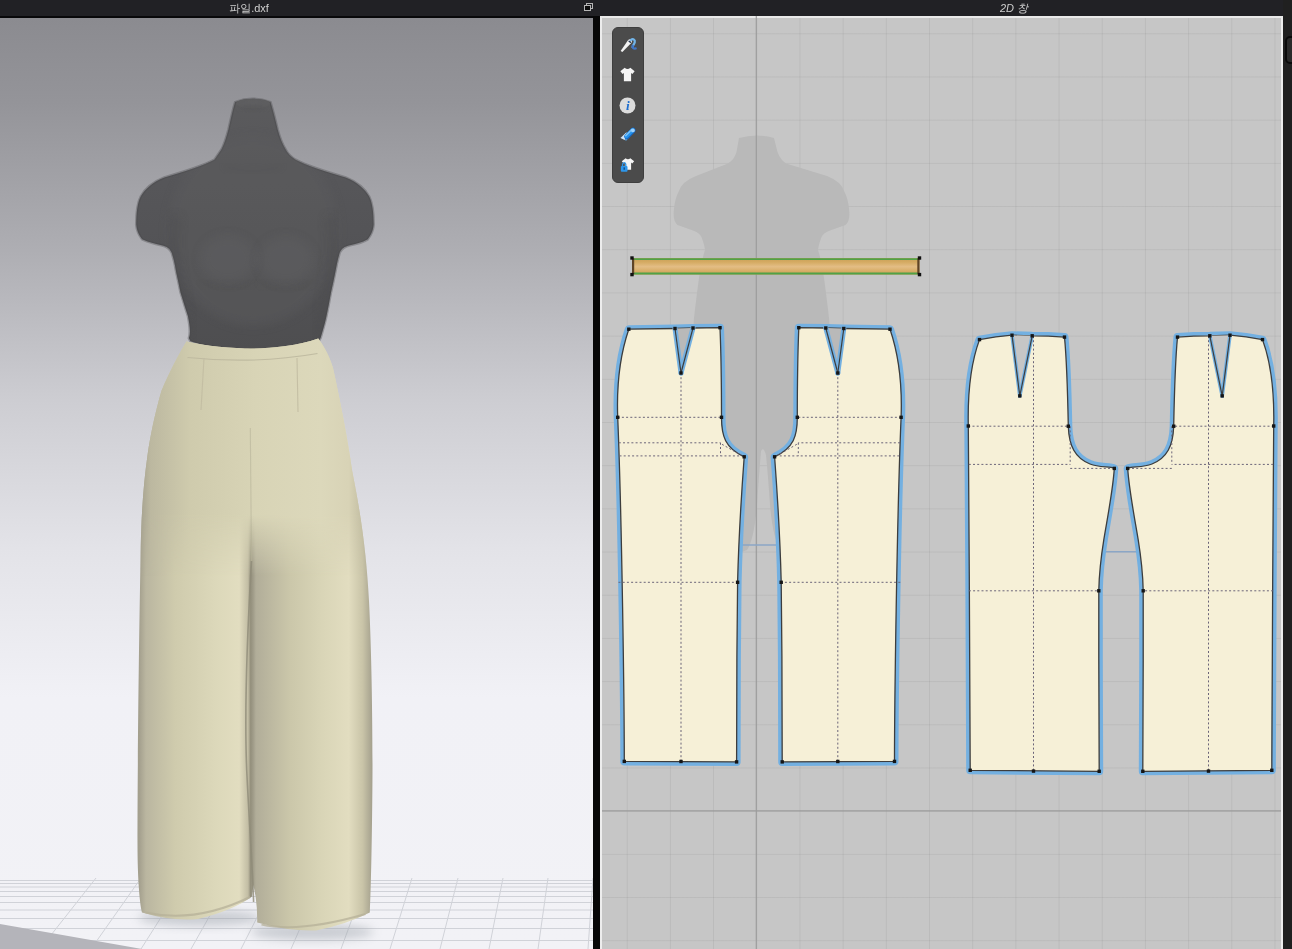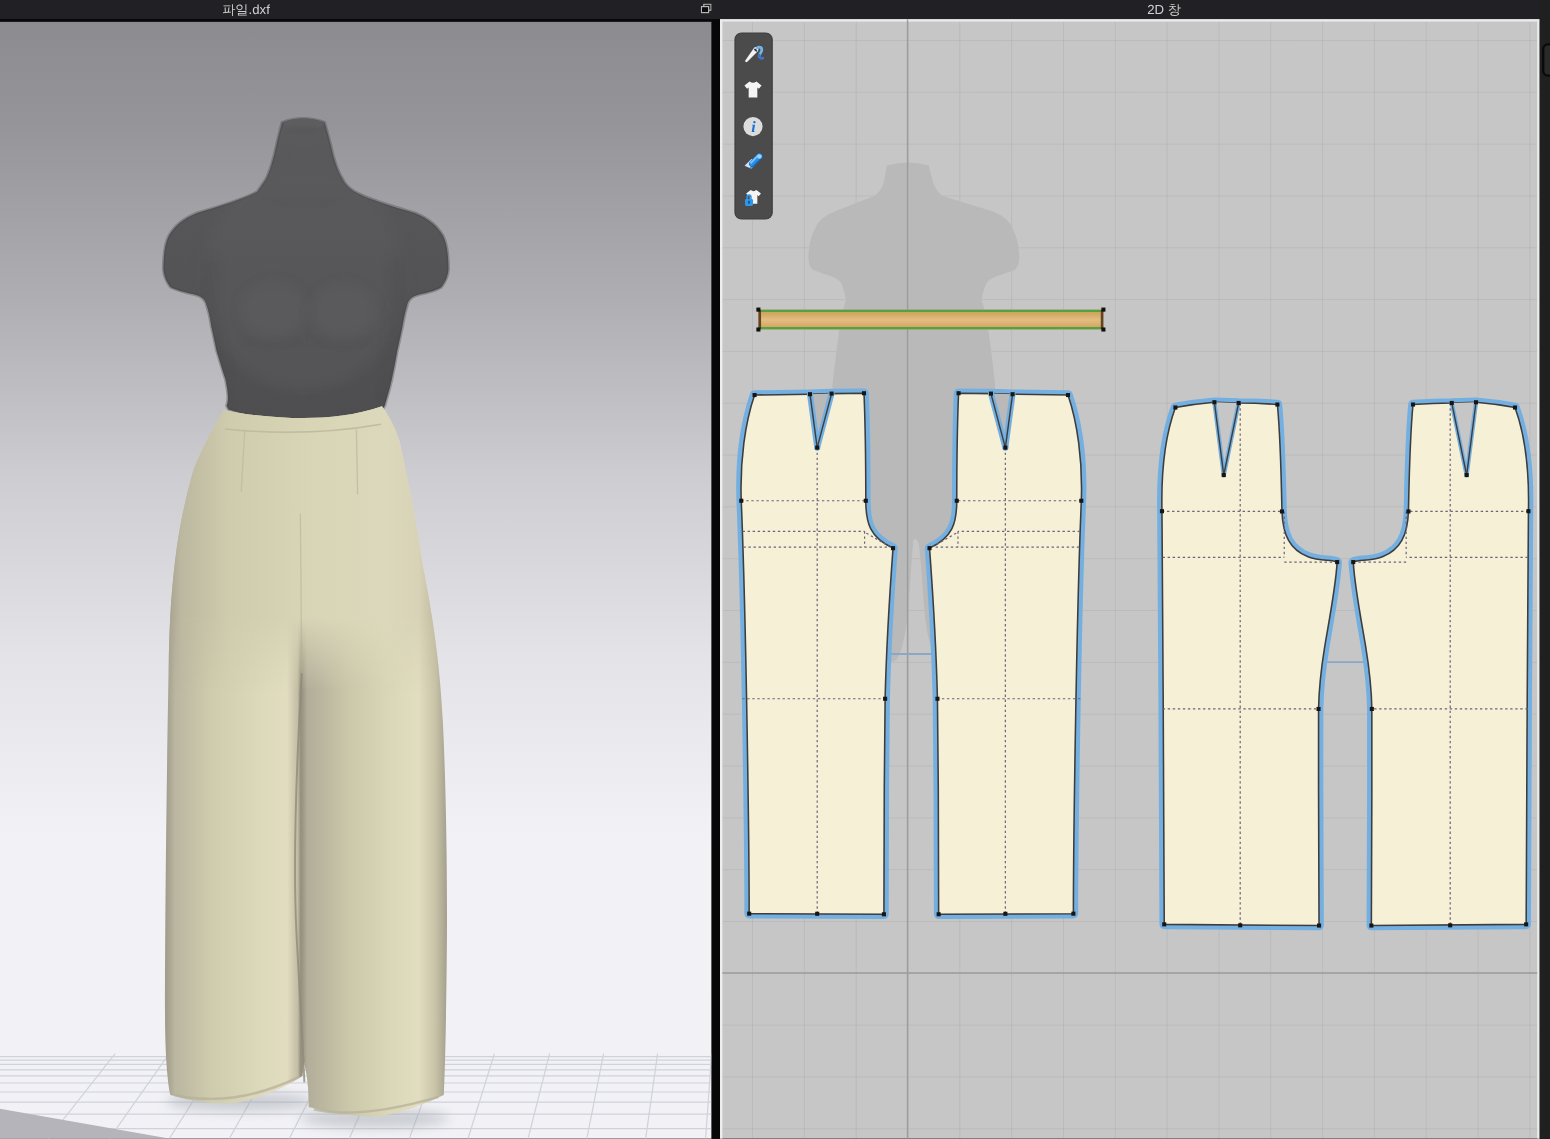--- a/index.html
+++ b/index.html
@@ -1,38 +1,38 @@
 <!DOCTYPE html>
 <html><head>
 <meta charset="utf-8">
 <style>
 html,body{margin:0;padding:0;width:1292px;height:949px;overflow:hidden;background:#111113;font-family:"Liberation Sans",sans-serif;}
 #root{position:relative;width:1292px;height:949px;}
 .abs{position:absolute;}
 #titlebar{left:0;top:0;width:1292px;height:16px;background:#212125;border-bottom:0;}
-.ttext{position:absolute;top:1px;font-size:11px;color:#cfcfcf;transform:translateX(-50%);white-space:nowrap;}
+.ttext{position:absolute;top:1px;font-size:11px;color:#cfcfcf;transform:translateX(-50%);white-space:nowrap;margin-left:44px;}
 #p3d{left:0;top:16px;width:593px;height:933px;background:linear-gradient(to bottom,#8b8b90 0%,#949499 9%,#aeaeb3 25%,#cdcdd2 41%,#e3e3e8 57%,#f1f1f6 73%,#f2f2f6 100%);border-top:2.5px solid #08080a;box-sizing:border-box;}
 #divider{left:593px;top:16px;width:7px;height:933px;background:#070707;}
 #p2d{left:600px;top:16px;width:683px;height:933px;background-color:#c6c6c6;
 background-image:linear-gradient(to right,rgba(90,90,90,0.1) 1px,transparent 1px),linear-gradient(to bottom,rgba(90,90,90,0.1) 1px,transparent 1px);
 background-size:43.2px 43.2px;background-position:24.7px 15.3px;
 border-left:2px solid #ededed;border-right:2px solid #ededed;border-top:2px solid #e9e9e9;box-sizing:border-box;}
 #rstrip{left:1283px;top:0px;width:9px;height:949px;background:#202020;}
 #rbtn{left:1285px;top:36px;width:12px;height:24px;border:2px solid #0a0a0a;border-radius:5px;background:#2a2a2a;}
 #toolbar{left:612px;top:27px;width:32px;height:156px;background:#4b4b4b;border-radius:6px;border:1px solid #3e3e3e;box-sizing:border-box;}
 .ticon{position:absolute;left:6px;width:19px;height:19px;}
 #resticon{left:584px;top:3px;width:9px;height:9px;}
 </style>
 </head>
 <body>
 <div id="root">
 
   <div id="titlebar" class="abs"></div>
   <span class="ttext" style="left:205px;">파일.dxf</span>
-  <span class="ttext" style="left:970px;">2D 창</span>
+  <span class="ttext" style="left:970px;font-style:italic;">2D 창</span>
   <svg id="resticon" class="abs" viewBox="0 0 9 9">
     <rect x="2.5" y="0.5" width="6" height="5" fill="none" stroke="#b5b5b5" stroke-width="1"></rect>
     <rect x="0.5" y="2.5" width="6" height="5" fill="#0c0c0c" stroke="#b5b5b5" stroke-width="1"></rect>
   </svg>
 
   <div id="p3d" class="abs"></div>
   <svg class="abs" style="left:0;top:16px;" width="593" height="933" viewBox="0 0 593 933">
     <defs>
       <linearGradient id="bodyG" x1="0" y1="0" x2="0" y2="1">
         <stop offset="0" stop-color="#5b5b5d"></stop>

